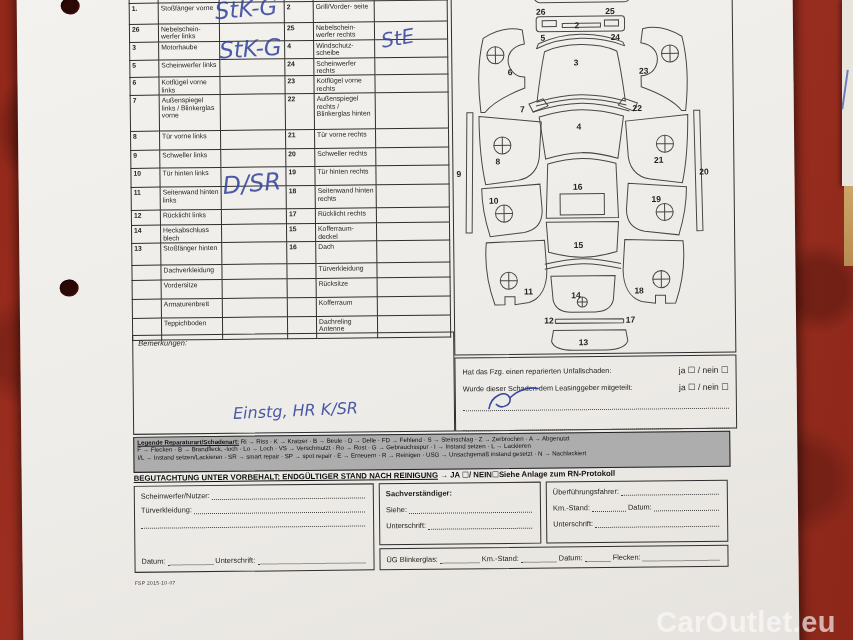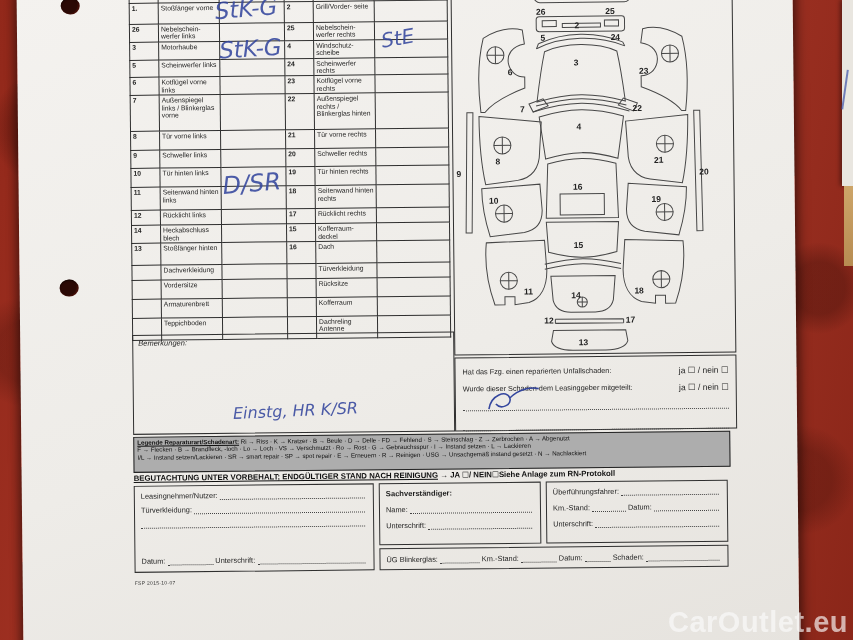--- a/index.html
+++ b/index.html
@@ -59,21 +59,21 @@
   .frow:first-child{margin-top:0;}
   .frow .lab{white-space:nowrap;}
   .frow .dots{flex:1;border-bottom:1px dotted #444;height:8px;margin:0 2px;}
   .frow .dots.fix{flex:none;}
   .btitle{font-weight:bold;font-size:7.6px;}
 
   .hand{position:absolute;color:#35479e;font-style:italic;font-family:"DejaVu Sans",sans-serif;
     opacity:.88;white-space:nowrap;pointer-events:none;}
   .footer-code{left:0;top:577px;font-size:5px;color:#333;letter-spacing:.3px;}
 
-  .watermark{position:absolute;right:5px;bottom:1px;font-size:29px;font-weight:bold;
+  .watermark{position:absolute;right:17px;bottom:1px;font-size:29px;font-weight:bold;
     color:rgba(250,250,250,.66);letter-spacing:.5px;z-index:50;
     font-family:"Liberation Sans",sans-serif;}
 
   svg text{font-family:"Liberation Sans","DejaVu Sans",sans-serif;font-size:8.5px;font-weight:bold;fill:#222;}
   svg path,svg rect,svg circle,svg line{fill:none;stroke:#474747;stroke-width:1;}
 </style>
 </head>
 <body>
 
 <div class="sliver-doc">
@@ -367,21 +367,21 @@
       <div>F → Flecken · B → Brandfleck, -loch · Lo → Loch · VS → Verschmutzt · Ro → Rost · G → Gebrauchsspur · I → Instand setzen · L → Lackieren</div>
       <div>I/L → Instand setzen/Lackieren · SR → smart repair · SP → spot repair · E → Erneuern · R → Reinigen · USG → Unsachgemäß instand gesetzt · N → Nachlackiert</div>
     </div>
 
     <div class="assess abs">
       <span class="u">BEGUTACHTUNG UNTER VORBEHALT; ENDGÜLTIGER STAND NACH REINIGUNG</span><span> → JA ☐/ NEIN☐Siehe Anlage zum RN-Protokoll</span>
     </div>
 
     <div class="fldbox abs" style="left:0;top:483px;width:240px;height:87px;">
       <div class="frow">
-          <span class="lab">Leasingnehmer/Nutzer:</span>
+          <span class="lab">Scheinwerfer/Nutzer:</span>
           <span class="dots"></span>
         </div>
       <div class="frow">
           <span class="lab">Türverkleidung:</span>
           <span class="dots"></span>
         </div>
       <div class="frow">
           <span class="dots" style="margin-left:0"></span>
         </div>
       <div class="frow" style="position:absolute;left:6px;right:6px;bottom:6px;margin:0">
@@ -389,21 +389,21 @@
           <span class="dots fix" style="width:46px"></span>
         <span class="lab">Unterschrift:</span>
           <span class="dots"></span>
       </div>
     </div>
     <div class="fldbox abs" style="left:245px;top:483px;width:162px;height:62px;">
       <div class="frow">
           <span class="lab btitle">Sachverständiger:</span>
         </div>
       <div class="frow" style="margin-top:7px">
-          <span class="lab">Name:</span>
+          <span class="lab">Siehe:</span>
           <span class="dots"></span>
         </div>
       <div class="frow" style="margin-top:7px">
           <span class="lab">Unterschrift:</span>
           <span class="dots"></span>
         </div>
     </div>
     <div class="fldbox abs" style="left:412px;top:483px;width:182px;height:62px;">
       <div class="frow">
           <span class="lab">Überführungsfahrer:</span>
@@ -421,21 +421,21 @@
         </div>
     </div>
     <div class="fldbox abs" style="left:245px;top:548px;width:349px;height:22px;padding-top:6px;">
       <div class="frow" style="margin:0">
         <span class="lab">ÜG Blinkerglas:</span>
           <span class="dots fix" style="width:40px"></span>
         <span class="lab">Km.-Stand:</span>
           <span class="dots fix" style="width:36px"></span>
         <span class="lab">Datum:</span>
           <span class="dots fix" style="width:26px"></span>
-        <span class="lab">Schaden:</span>
+        <span class="lab">Flecken:</span>
           <span class="dots"></span>
       </div>
     </div>
 
     <div class="abs footer-code">FSP 2015-10-07</div>
 
     <div class="hand" style="left:86px;top:-6px;font-size:23px;transform:rotate(-4deg);">StK-G</div>
     <div class="hand" style="left:90px;top:34px;font-size:23px;transform:rotate(-3deg);">StK-G</div>
     <div class="hand" style="left:252px;top:26px;font-size:20px;transform:rotate(-9deg);">StE</div>
     <div class="hand" style="left:92px;top:168px;font-size:24px;transform:rotate(-4deg);">D/SR</div>

